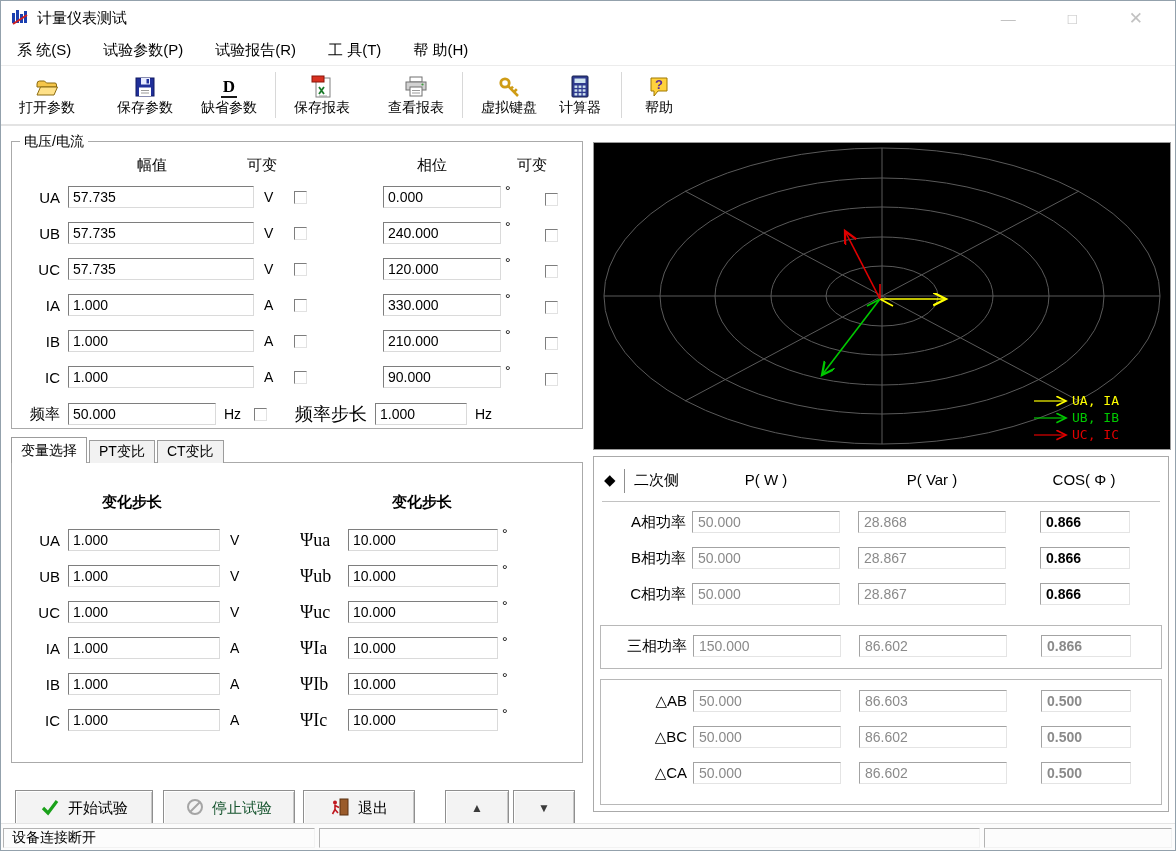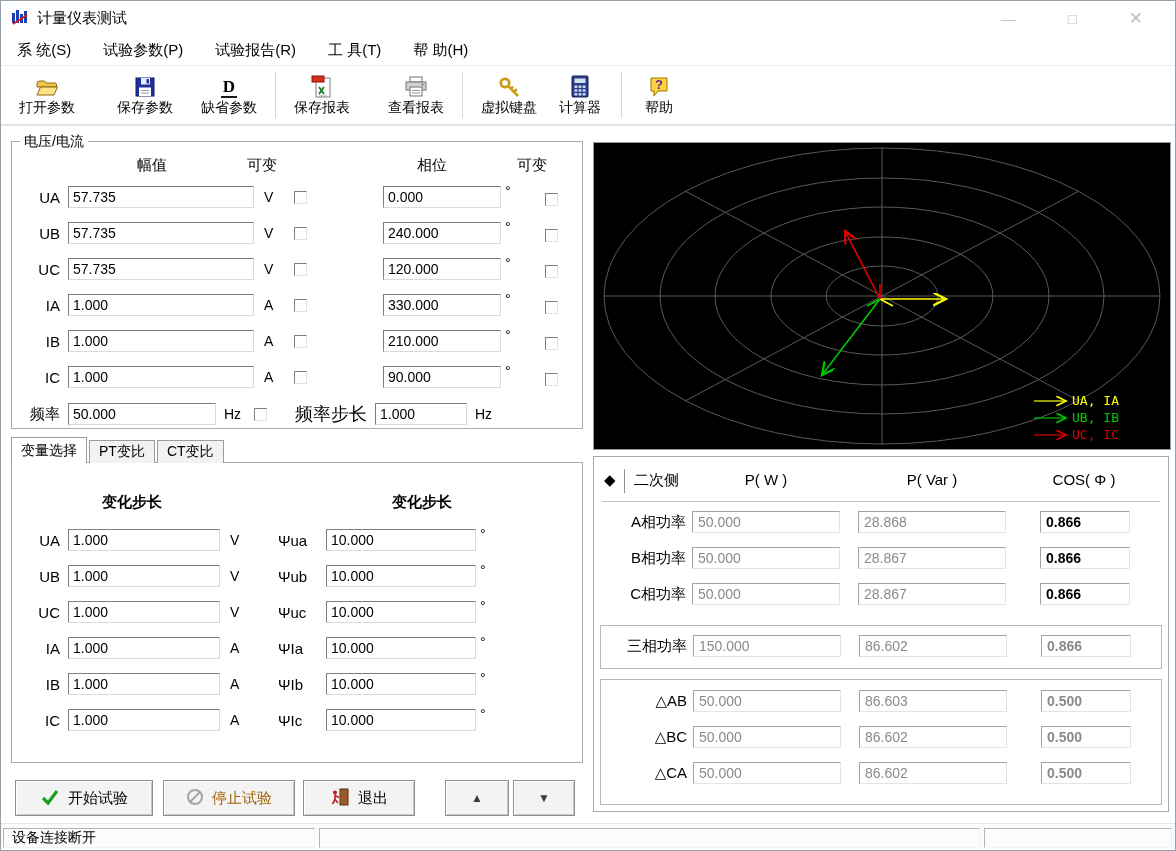--- a/index.html
+++ b/index.html
@@ -25,21 +25,21 @@
   .tb-sep { width:1px; height:46px; background:#d8d8d8; margin:0 10px; }
   .d-icon { font-weight:bold; font-size:17px; line-height:19px; border-bottom:2px solid #1a1a1a; padding:0 2px; font-family:"Liberation Serif","DejaVu Serif",serif; }
   
   .tin { box-sizing:border-box; height:22px; border:1px solid; border-color:#7e7e7e #dadada #dadada #7e7e7e; background:#fff; padding:1px 4px; font:14px "Liberation Sans","DejaVu Sans",sans-serif; color:#000; }
   .rin { box-sizing:border-box; height:22px; border:1px solid; border-color:#a3a3a3 #e4e4e4 #e4e4e4 #a3a3a3; background:#fff; padding:2px 5px; font:14px "Liberation Sans","DejaVu Sans",sans-serif; color:#8a8a8a; overflow:hidden; white-space:nowrap; }
   .rin.dark { color:#000; }
   .cb { box-sizing:border-box; width:13px; height:13px; background:#fff; border:1px solid; border-color:#7e7e7e #e2e2e2 #e2e2e2 #7e7e7e; display:inline-block; }
   .gbox { position:absolute; border:1px solid #aaaaaa; box-sizing:border-box; background:#fff; }
   .gb-title { position:absolute; top:-9px; left:8px; background:#fff; padding:0 4px; font-size:14px; }
   .btn { display:flex; align-items:center; justify-content:center; gap:8px; background:#f3f3f3; border:1px solid #8f8f8f; box-shadow:inset 1px 1px 0 #ffffff, inset -1px -1px 0 #c6c6c6; font-size:15px; box-sizing:border-box; cursor:default; }
-  .btn.disabled { color:#a16207; }
+  .btn.disabled { color:#14532d; }
   
   .vc-panel { left:10px; top:140px; width:572px; height:288px; }
   .vc-head { position:absolute; top:14px; font-size:15px; text-align:center; }
   .vc-row { position:absolute; left:0; width:100%; display:flex; align-items:center; }
   .rlabel { width:56px; text-align:right; padding-right:8px; font-size:15px; box-sizing:border-box; }
   .amp { width:186px; }
   .unit { margin-left:10px; width:24px; font-size:14px; }
   .cb1 { margin-left:6px; }
   .ph { margin-left:76px; width:118px; }
   .deg { margin-left:4px; margin-top:-12px; font-size:14px; }
@@ -47,25 +47,25 @@
   .fr-l2 { margin-left:28px; font-size:18px; }
   .fr-in { margin-left:8px; width:92px; }
   
   .tabs { position:absolute; left:10px; top:437px; display:flex; gap:2px; height:25px; align-items:flex-end; z-index:3; }
   .tab { height:23px; padding:0 9px; display:flex; align-items:center; background:#f2f2f2; border:1px solid #9c9c9c; border-bottom:none; font-size:14px; box-sizing:border-box; }
   .tab.active { height:26px; background:#fff; position:relative; }
   .tab-page { left:10px; top:461px; width:572px; height:301px; z-index:1; }
   .sp-head { position:absolute; top:30px; font-size:15px; text-align:center;font-weight:bold; }
   .sp-row { position:absolute; left:0; width:100%; display:flex; align-items:center; }
   .sp-in { width:152px; }
-  .psi-l { margin-left:24px; width:48px; font-size:15px; }
+  .psi-l { margin-left:46px; width:48px; font-size:18px;font-family:Liberation Serif, serif; }
   .psi-in { width:150px; }
   
   .actions { position:absolute; left:10px; top:771px; width:572px; height:38px; }
-  .actions .btn { position:absolute; top:8px; height:36px; }
+  .actions .btn { position:absolute; top:18px; height:36px; }
   
   .phasor-panel { position:absolute; left:592px; top:141px; width:576px; height:306px; background:#000; border:1px solid #9a9a9a; box-sizing:content-box; }
   
   .results-panel { left:592px; top:455px; width:576px; height:356px; }
   .rs-header { position:absolute; top:12px; left:0; width:100%; height:24px; }
   .rs-diamond { position:absolute; left:10px; top:2px; font-size:15px; }
   .rs-vline { position:absolute; left:30px; top:0; width:1px; height:24px; background:#8f8f8f; }
   .rs-side { position:absolute; left:40px; top:2px; font-size:15px; }
   .rs-col { position:absolute; top:2px; width:120px; text-align:center; font-size:15px; }
   .rs-line { position:absolute; left:8px; right:8px; height:1px; background:#c2c2c2; }

